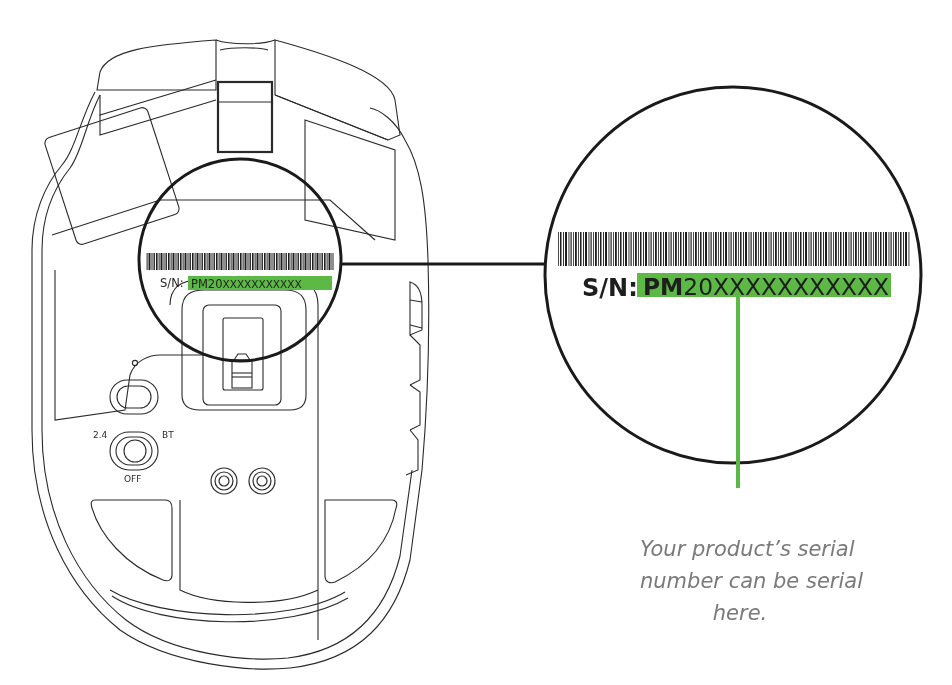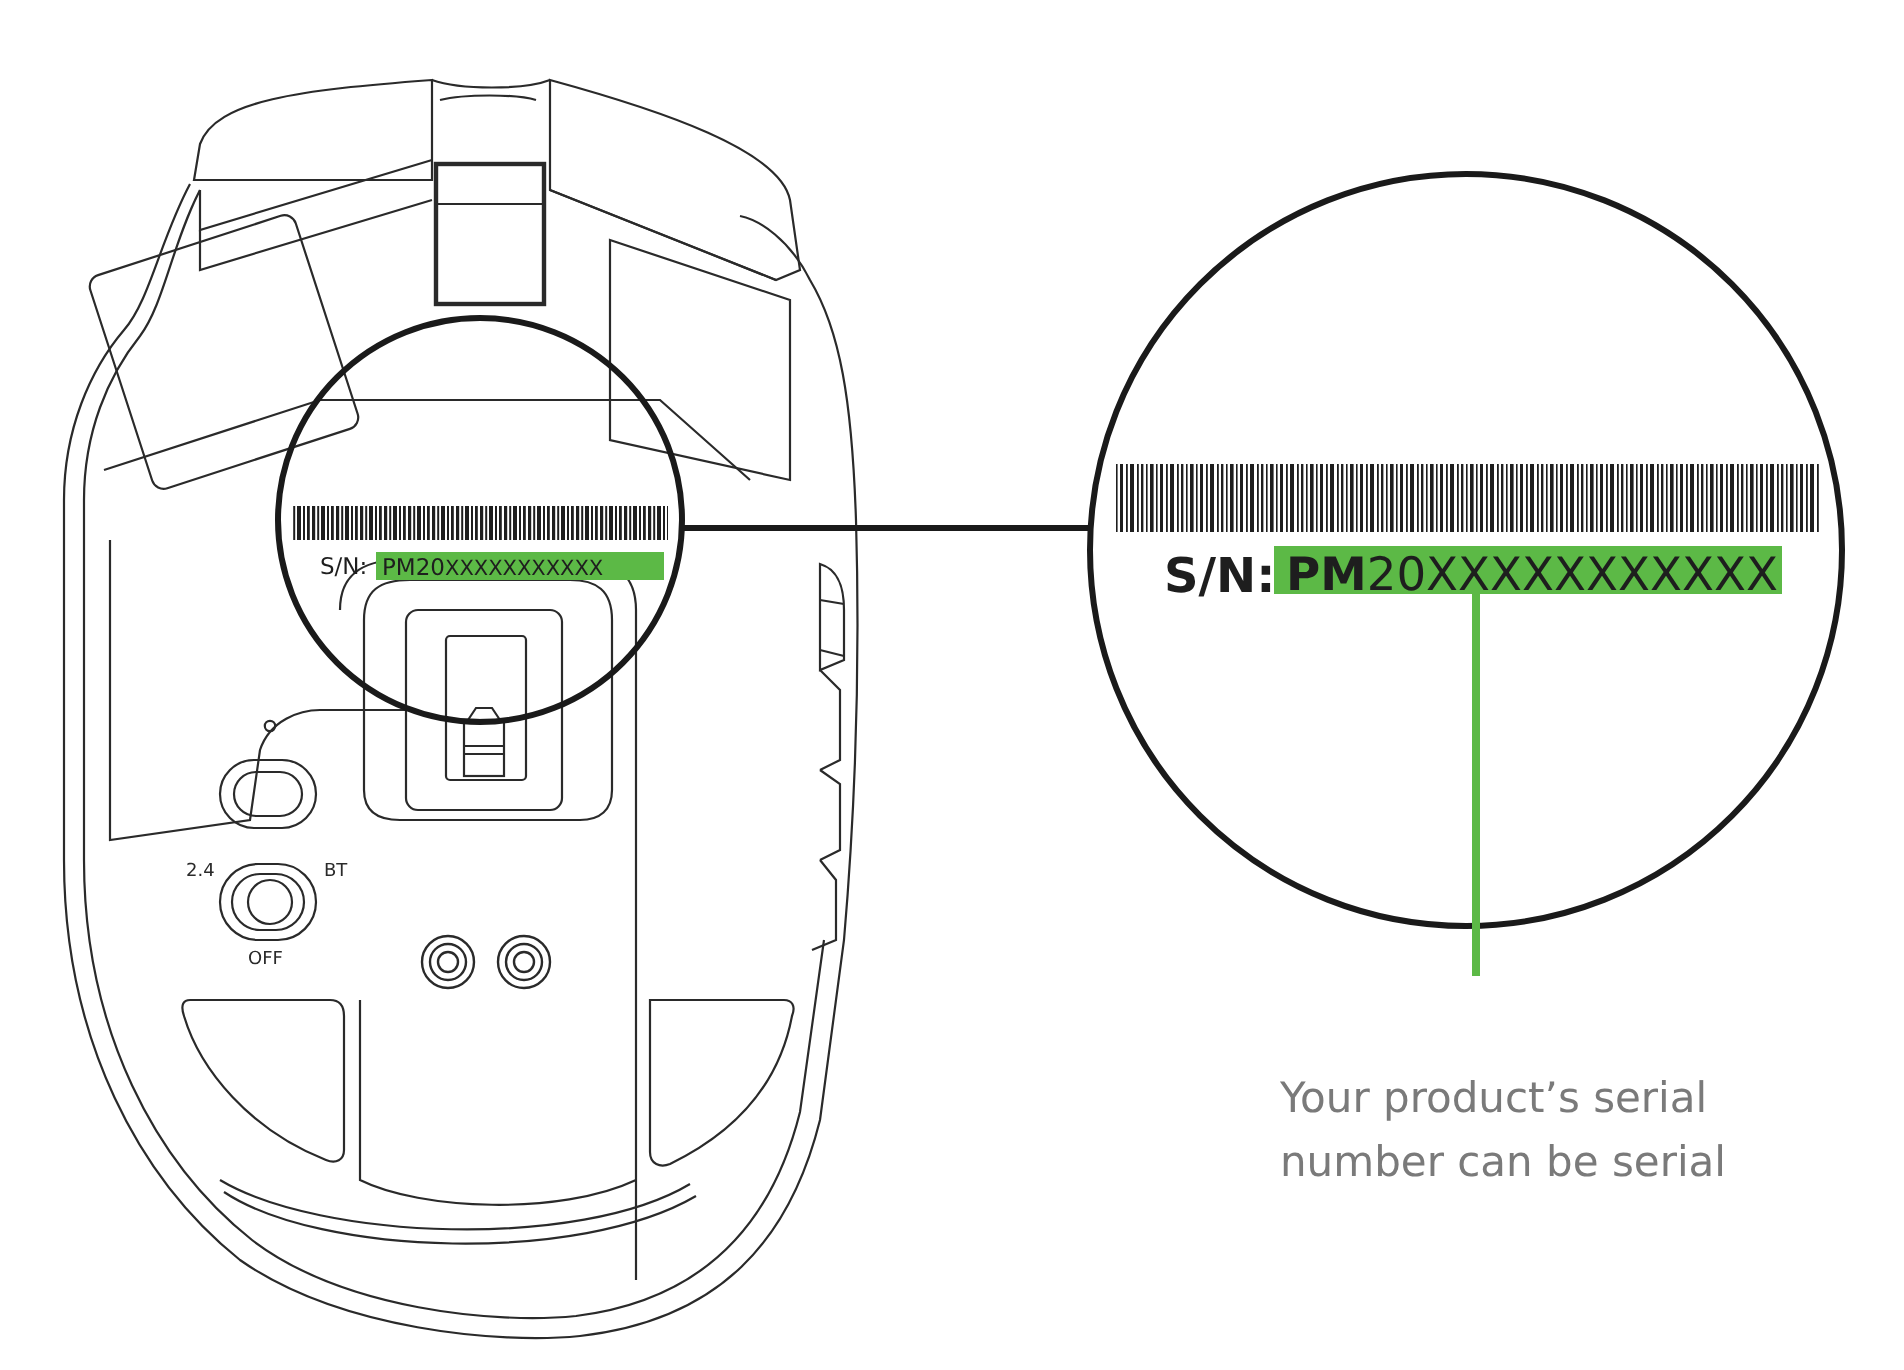--- a/index.html
+++ b/index.html
@@ -2,21 +2,21 @@
 <html><head>
 <meta charset="utf-8">
 <style>
   html, body { margin: 0; padding: 0; background: #ffffff; }
   body { width: 952px; height: 685px; position: relative; overflow: hidden;
          font-family: "DejaVu Sans", sans-serif; }
   #diagram { position: absolute; left: 0; top: 0; }
   .sn-text { font-family: "DejaVu Sans", sans-serif; }
   .caption {
     position: absolute; left: 640px; top: 533px; width: 200px;
-    text-align: center; font-size: 21px; line-height: 32px;
+    text-align: center; font-style: italic; font-size: 21px; line-height: 32px;
     color: #7a7a7a; font-family: "DejaVu Sans", sans-serif;
   }
   .caption span { display: block; white-space: nowrap; }
 </style>
 </head>
 <body>
 
 <svg id="diagram" width="952" height="685" viewBox="0 0 952 685" xmlns="http://www.w3.org/2000/svg">
   <defs>
     <pattern id="barcode-small" width="12" height="20" patternUnits="userSpaceOnUse">
@@ -135,13 +135,14 @@
     <line x1="738" y1="297" x2="738" y2="488" stroke="#5cb946" stroke-width="4"></line>
     <text x="643" y="295" font-size="23" fill="#1e1e1e" class="sn-text" textLength="246" lengthAdjust="spacingAndGlyphs">
       <tspan font-weight="bold">PM</tspan><tspan>20</tspan><tspan>XXXXXXXXXXX</tspan>
     </text>
   </g>
 </svg>
 
 <div class="caption">
   <span>Your product’s serial</span>
   <span>number can be serial</span>
+  <span>here.</span>
 </div>
 
 </body></html>

